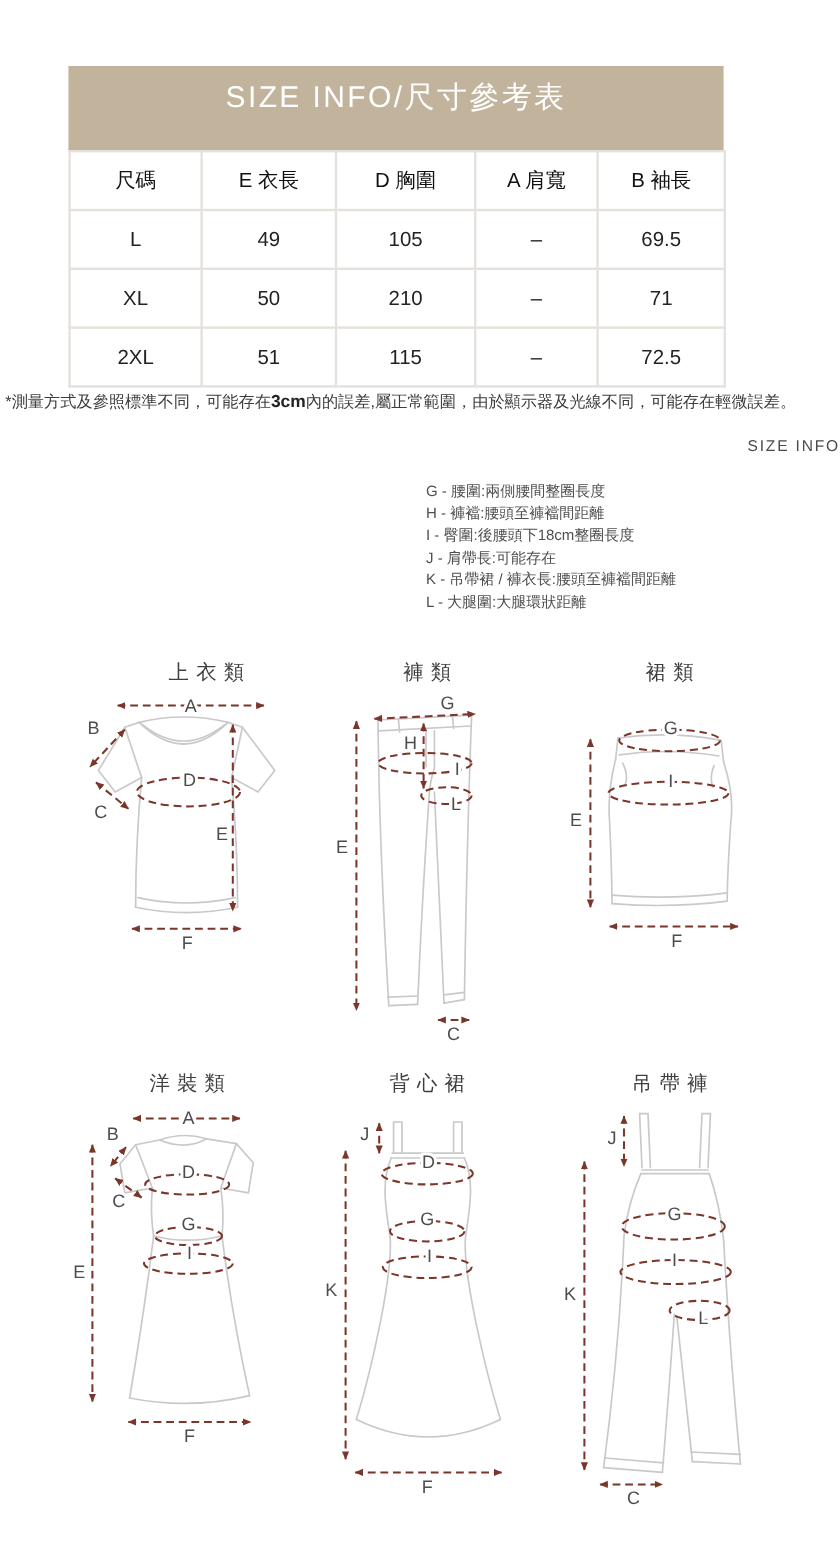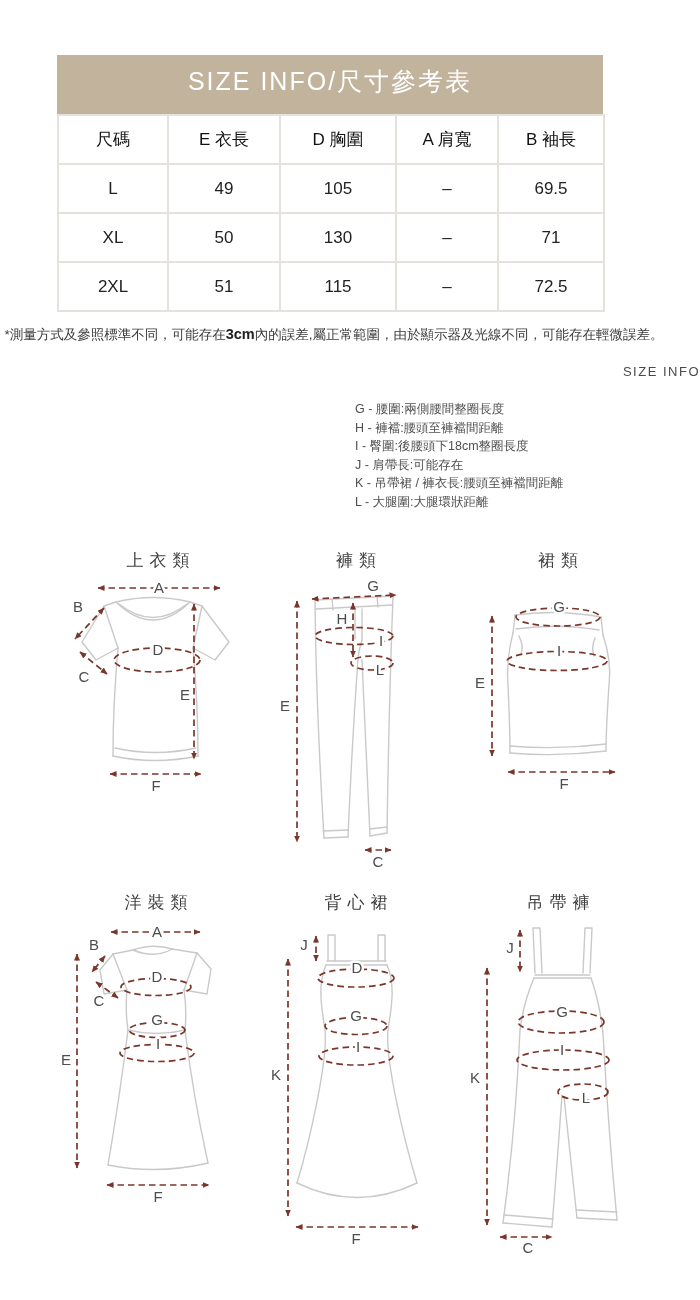--- a/index.html
+++ b/index.html
@@ -1,21 +1,21 @@
 <!DOCTYPE html>
 <html><head>
 <meta charset="utf-8">
 <style>
   html,body{margin:0;padding:0;background:#ffffff;}
   body{font-family:"Liberation Sans","DejaVu Sans",sans-serif;}
   .canvas{position:relative;width:700px;height:1300px;background:#ffffff;overflow:hidden;}
 
   
   .table-wrap{position:absolute;left:57px;top:55px;width:546px;}
-  .table-header{height:59px;line-height:53px;text-align:center;color:#ffffff;
+  .table-header{height:70px;line-height:53px;text-align:center;color:#ffffff;
     font-size:25px;letter-spacing:2px;}
   table.size-table{border-collapse:collapse;width:546px;table-layout:fixed;}
   table.size-table td{border:2px solid #e5e2dd;background:#ffffff;height:47px;
     text-align:center;vertical-align:middle;font-size:17px;color:#222222;padding:0;}
   table.size-table tr.head td{color:#111111;}
 
   
   .disclaimer{position:absolute;left:0;top:326px;width:668px;text-align:center;
     font-size:13.5px;color:#3c3c3c;white-space:nowrap;}
   .disclaimer .hl{font-weight:bold;font-size:14.5px;color:#222222;}
@@ -72,21 +72,21 @@
         <tr>
           <td>L</td>
           <td>49</td>
           <td>105</td>
           <td>–</td>
           <td>69.5</td>
         </tr>
         <tr>
           <td>XL</td>
           <td>50</td>
-          <td>130</td>
+          <td>210</td>
           <td>–</td>
           <td>71</td>
         </tr>
         <tr>
           <td>2XL</td>
           <td>51</td>
           <td>115</td>
           <td>–</td>
           <td>72.5</td>
         </tr>
@@ -102,21 +102,21 @@
 
   <div class="legend-col right">
     <div>G - 腰圍:兩側腰間整圈長度</div>
     <div>H - 褲襠:腰頭至褲襠間距離</div>
     <div>I - 臀圍:後腰頭下18cm整圈長度</div>
     <div>J - 肩帶長:可能存在</div>
     <div>K - 吊帶裙 / 褲衣長:腰頭至褲襠間距離</div>
     <div>L - 大腿圍:大腿環狀距離</div>
   </div>
 
-  <div class="diagram-title" style="left:78px;top:549px;">上衣類</div>
+  <div class="diagram-title" style="left:92px;top:549px;">上衣類</div>
   <div class="diagram-title" style="left:276px;top:549px;">褲類</div>
   <div class="diagram-title" style="left:478px;top:549px;">裙類</div>
 
   <svg style="left:58px;top:578px;" width="190" height="215" viewBox="0 0 190 215">
     <g>
       <path class="outline" d="M58,24 Q95,15 132,24"></path>
       <path class="outline" d="M58,24 Q95,60 132,24"></path>
       <path class="outline" d="M61,26 Q95,53 129,26"></path>
       <path class="outline" d="M58,24 L46,28 L24,64 L38,82 L60,70"></path>
       <path class="outline" d="M46,28 L60,70"></path>

